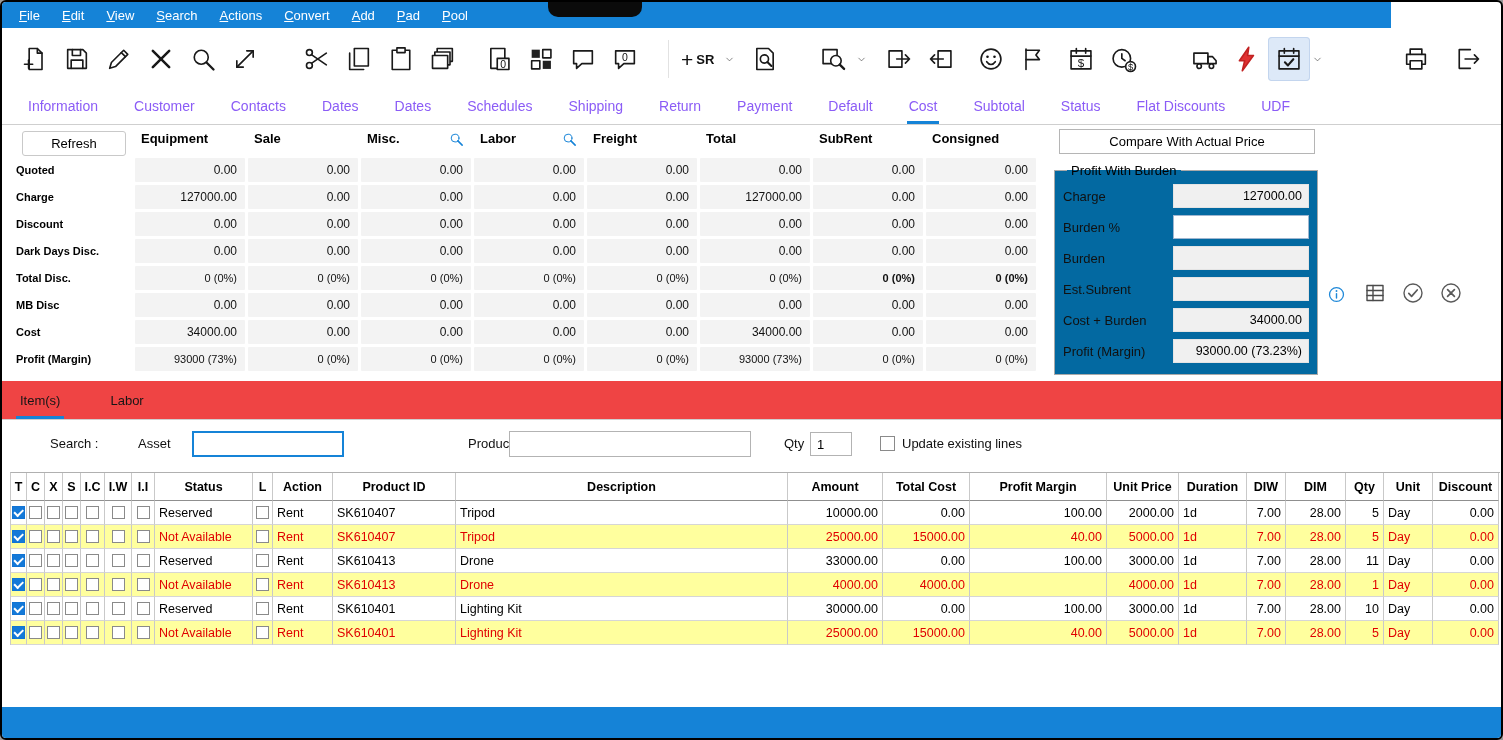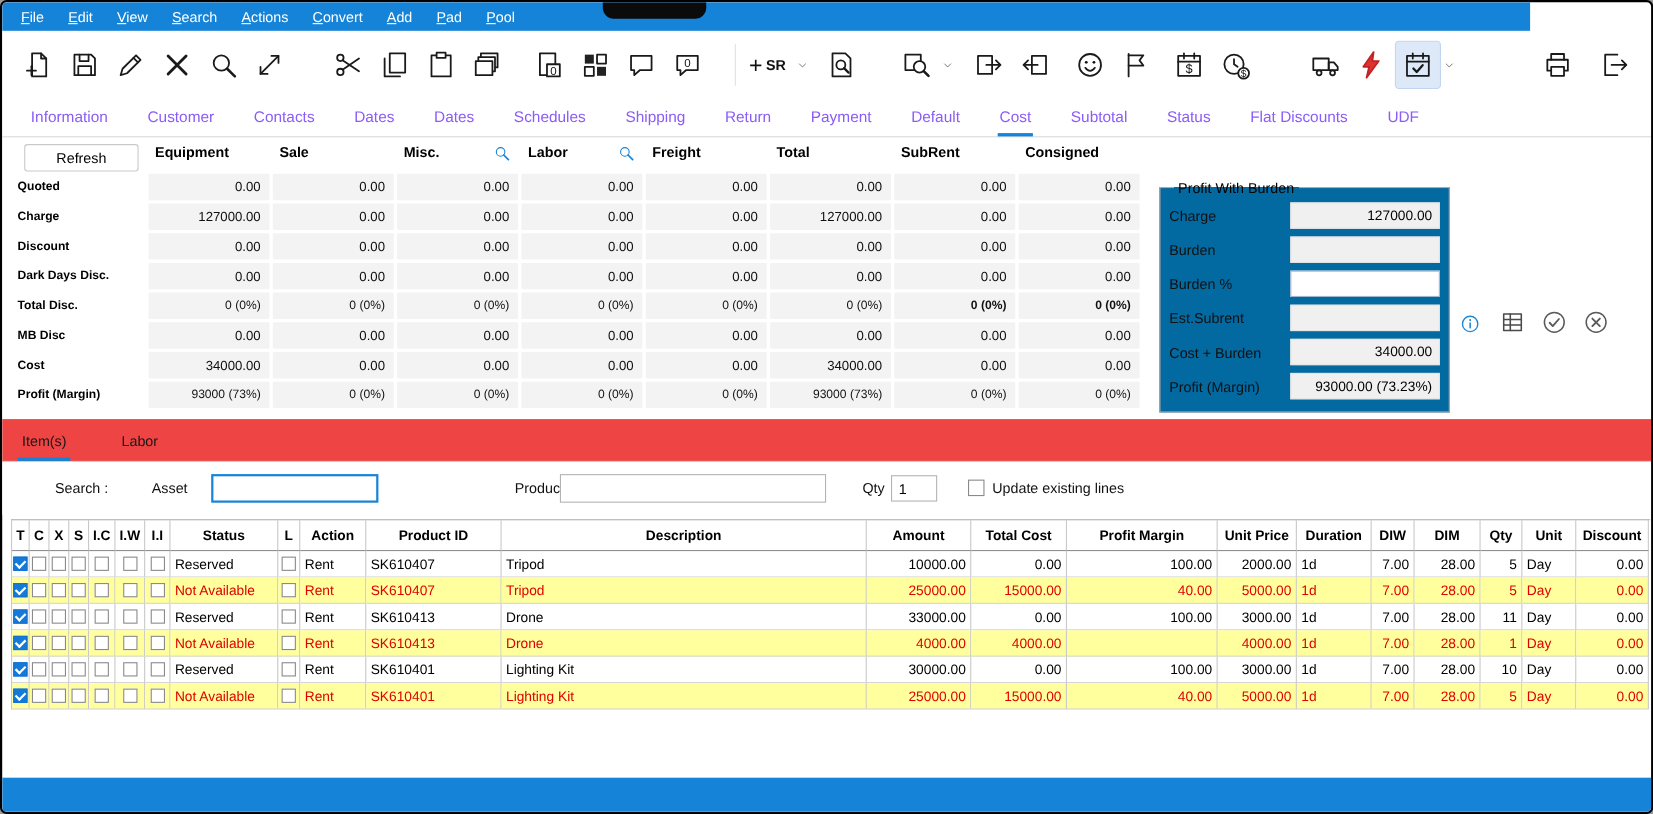--- a/index.html
+++ b/index.html
@@ -435,34 +435,35 @@
         <div class="gl">Profit (Margin)</div>
         <div class="gv small">93000 (73%)</div>
         <div class="gv small">0 (0%)</div>
         <div class="gv small">0 (0%)</div>
         <div class="gv small">0 (0%)</div>
         <div class="gv small">0 (0%)</div>
         <div class="gv small">93000 (73%)</div>
         <div class="gv small">0 (0%)</div>
         <div class="gv small">0 (0%)</div>
       </div>
+    <button class="compare">Compare With Actual Price</button>
     <fieldset class="burden">
       <legend>Profit With Burden</legend>
       <div id="burdenrows">
           <div class="brow">
             <span class="blabel">Charge</span>
             <span class="bval">127000.00</span>
           </div>
           <div class="brow">
+            <span class="blabel">Burden %</span>
+            <span class="bval editable"></span>
+          </div>
+          <div class="brow">
             <span class="blabel">Burden</span>
             <span class="bval"></span>
-          </div>
-          <div class="brow">
-            <span class="blabel">Burden %</span>
-            <span class="bval editable"></span>
           </div>
           <div class="brow">
             <span class="blabel">Est.Subrent</span>
             <span class="bval"></span>
           </div>
           <div class="brow">
             <span class="blabel">Cost + Burden</span>
             <span class="bval">34000.00</span>
           </div>
           <div class="brow">

